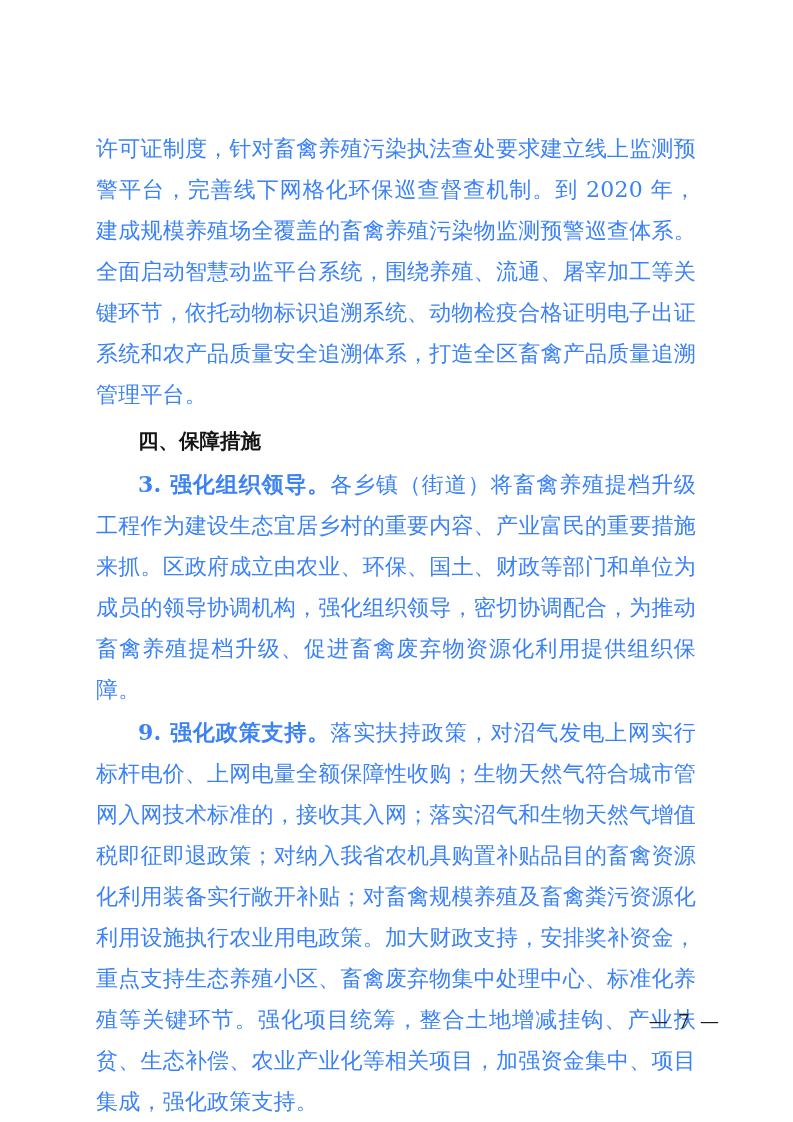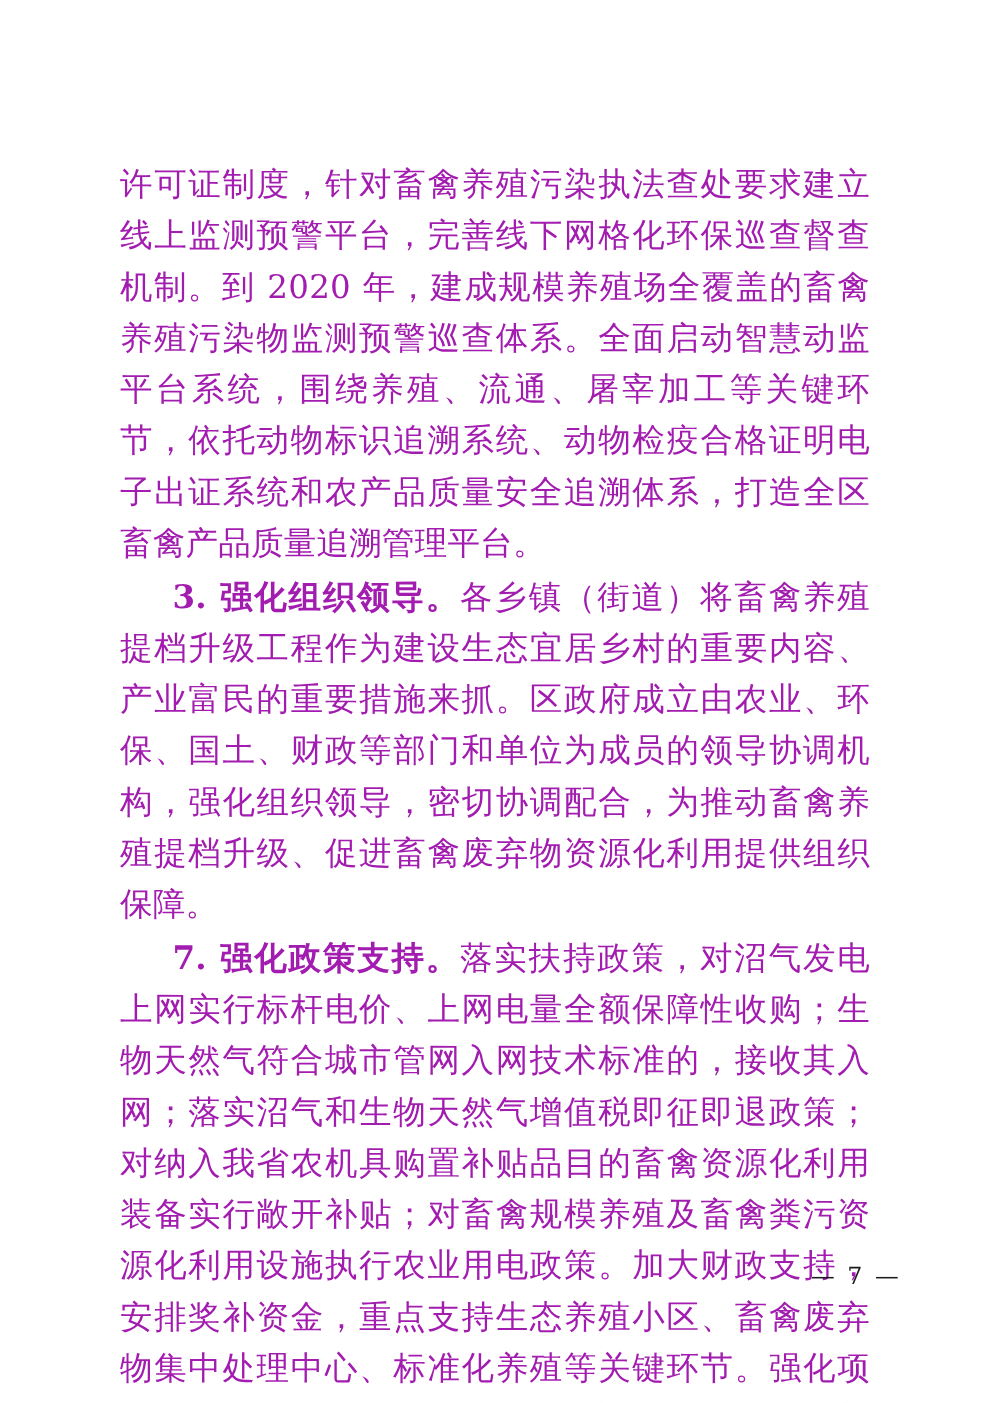--- a/index.html
+++ b/index.html
@@ -18,26 +18,26 @@
     color: #1a1a1a;
   }
   .content {
     position: absolute;
     left: 96px;
     top: 128px;
     width: 600px;
   }
   p.para {
     margin: 0 0 2px 0;
-    font-size: 26px;
+    font-size: 22px;
     line-height: 41px;
     text-align: justify;
     text-justify: inter-ideograph;
     letter-spacing: 0.2px;
-    color: #a21caf;
+    color: #3b82f6;
   }
   p.indent {
     text-indent: 42px;
   }
   p.heading {
     margin: 6px 0 2px 0;
     font-size: 20.5px;
     line-height: 41px;
     text-indent: 42px;
     font-weight: bold;
@@ -57,26 +57,27 @@
   }
 </style>
 </head>
 <body>
 
 <div class="page">
   <div class="content">
 
     <p class="para">许可证制度，针对畜禽养殖污染执法查处要求建立线上监测预警平台，完善线下网格化环保巡查督查机制。到 2020 年，建成规模养殖场全覆盖的畜禽养殖污染物监测预警巡查体系。全面启动智慧动监平台系统，围绕养殖、流通、屠宰加工等关键环节，依托动物标识追溯系统、动物检疫合格证明电子出证系统和农产品质量安全追溯体系，打造全区畜禽产品质量追溯管理平台。</p>
 
+    <p class="heading">四、保障措施</p>
 
     <p class="para indent">
       <span class="bold">3. 强化组织领导。</span><span>各乡镇（街道）将畜禽养殖提档升级工程作为建设生态宜居乡村的重要内容、产业富民的重要措施来抓。区政府成立由农业、环保、国土、财政等部门和单位为成员的领导协调机构，强化组织领导，密切协调配合，为推动畜禽养殖提档升级、促进畜禽废弃物资源化利用提供组织保障。</span>
     </p>
 
     <p class="para indent">
-      <span class="bold">7. 强化政策支持。</span><span>落实扶持政策，对沼气发电上网实行标杆电价、上网电量全额保障性收购；生物天然气符合城市管网入网技术标准的，接收其入网；落实沼气和生物天然气增值税即征即退政策；对纳入我省农机具购置补贴品目的畜禽资源化利用装备实行敞开补贴；对畜禽规模养殖及畜禽粪污资源化利用设施执行农业用电政策。加大财政支持，安排奖补资金，重点支持生态养殖小区、畜禽废弃物集中处理中心、标准化养殖等关键环节。强化项目统筹，整合土地增减挂钩、产业扶贫、生态补偿、农业产业化等相关项目，加强资金集中、项目集成，强化政策支持。</span>
+      <span class="bold">9. 强化政策支持。</span><span>落实扶持政策，对沼气发电上网实行标杆电价、上网电量全额保障性收购；生物天然气符合城市管网入网技术标准的，接收其入网；落实沼气和生物天然气增值税即征即退政策；对纳入我省农机具购置补贴品目的畜禽资源化利用装备实行敞开补贴；对畜禽规模养殖及畜禽粪污资源化利用设施执行农业用电政策。加大财政支持，安排奖补资金，重点支持生态养殖小区、畜禽废弃物集中处理中心、标准化养殖等关键环节。强化项目统筹，整合土地增减挂钩、产业扶贫、生态补偿、农业产业化等相关项目，加强资金集中、项目集成，强化政策支持。</span>
     </p>
 
 
   </div>
 
   <div class="footer">— 7 —</div>
 </div>
 
 </body></html>

